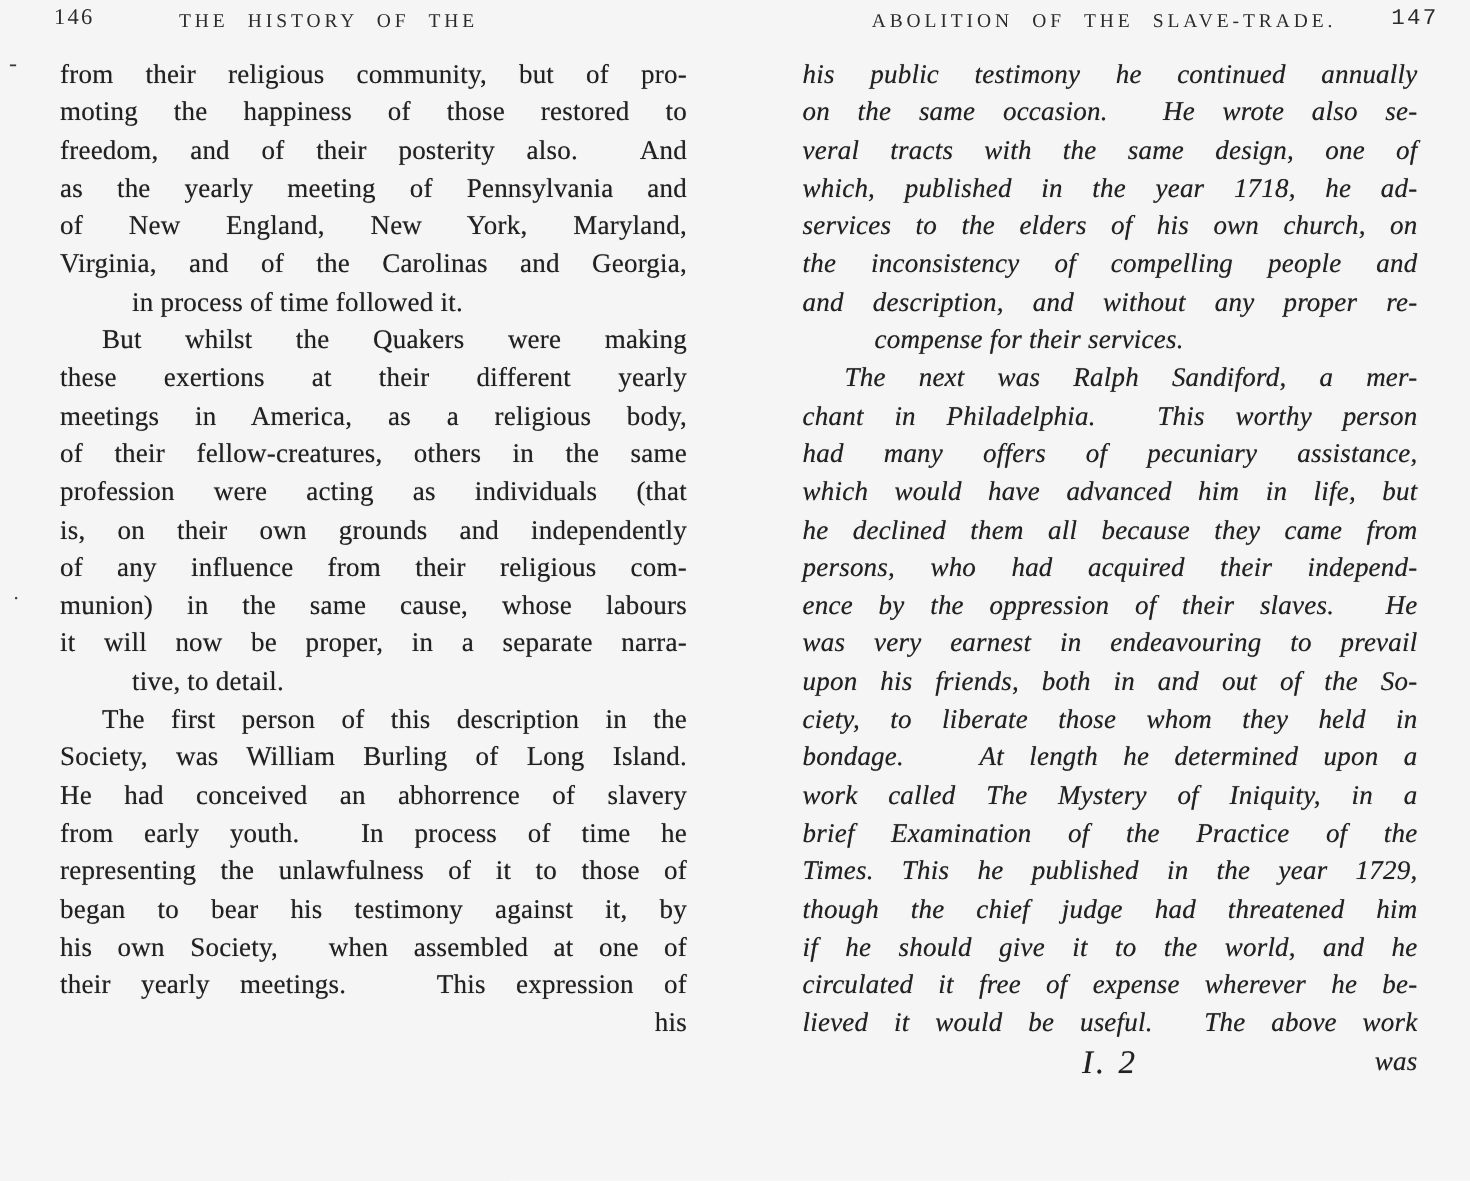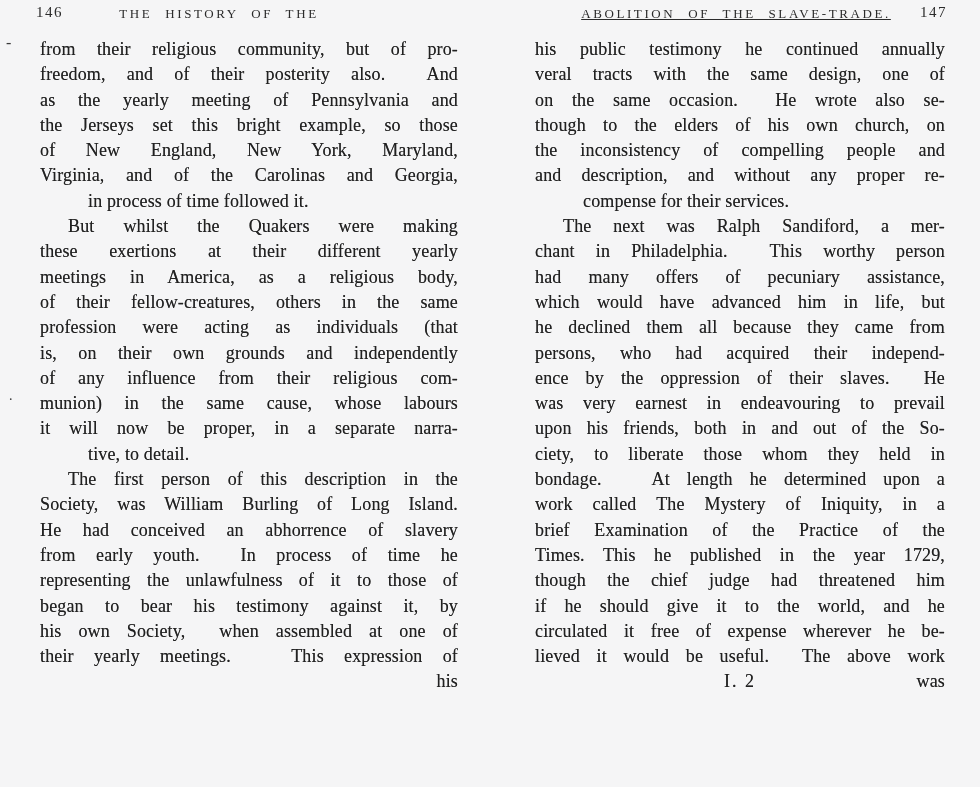--- a/index.html
+++ b/index.html
@@ -14,70 +14,70 @@
   }
   .page { position: absolute; top: 0; height: 100%; width: 490px; }
   #page-left  { left: 0; }
   #page-right { left: 490px; }
 
   .pagenum {
     position: absolute; top: 4px;
     font-size: 15px; letter-spacing: 1.5px; color: #2b2b2b; text-align: center;
   }
   #page-left  .pagenum { left: 36px; }
-  #page-right .pagenum { right: 33px; }
+  #page-right .pagenum { right: 21px; font-family: Liberation Mono, monospace; }
 
   .runhead {
     position: absolute; top: 6px;
     font-size: 13px; letter-spacing: 2.6px; word-spacing: 7px;
     color: #2b2b2b; text-align: center; white-space: nowrap;
   }
   #page-left  .runhead { left: 40px;  right: 92px; }
-  #page-right .runhead { left: 74px;  right: 72px; text-decoration: underline; }
+  #page-right .runhead { left: 74px;  right: 72px; }
 
   .pbody {
     position: absolute; top: 37px;
     font-size: 18px; line-height: 25.3px;
     letter-spacing: 0.15px;
     text-shadow: 0 0 0.5px rgba(20,20,20,0.55);
   }
   #page-left  .pbody { left: 40px; right: 32px; }
-  #page-right .pbody { left: 45px; right: 35px; }
+  #page-right .pbody { left: 45px; right: 35px; font-style: italic; }
 
   .line { text-align: justify; text-align-last: justify; }
   .line.flush  { text-align: left; text-align-last: left; margin-left: 48px; }
   .line.indent { text-indent: 28px; }
 
   .catch { text-align: right; text-align-last: right; }
 
   .sigrow { position: relative; text-align: center; text-align-last: center; }
-  .sig    { font-size: 18px; letter-spacing: 2px; }
+  .sig    { font-size: 22px; letter-spacing: 2px; }
   .catch-r { position: absolute; right: 0; top: 0; }
 
   .margin-mark { position: absolute; color: #3a3a3a; }
   #mark-dash { left: 6px;  top: 34px;  font-size: 16px; }
   #mark-dot  { left: 9px;  top: 388px; font-size: 14px; }
 </style>
 </head>
 <body>
 
 <div class="canvas">
 
   <span class="margin-mark" id="mark-dash">-</span>
   <span class="margin-mark" id="mark-dot">.</span>
 
   <div class="page" id="page-left">
     <div class="pagenum">146</div>
     <div class="runhead">THE HISTORY OF THE</div>
     <div class="pbody">
       <div>
           <div class="line">from their religious community, but of pro-</div>
+          <div class="line">moting the happiness of those restored to</div>
           <div class="line">freedom, and of their posterity also.&nbsp; And</div>
           <div class="line">as the yearly meeting of Pennsylvania and</div>
-          <div class="line">the Jerseys set this bright example, so those</div>
           <div class="line">of New England, New York, Maryland,</div>
           <div class="line">Virginia, and of the Carolinas and Georgia,</div>
           <div class="line flush">in process of time followed it.</div>
           <div class="line indent">But whilst the Quakers were making</div>
           <div class="line">these exertions at their different yearly</div>
           <div class="line">meetings in America, as a religious body,</div>
           <div class="line">of their fellow-creatures, others in the same</div>
           <div class="line">profession were acting as individuals (that</div>
           <div class="line">is, on their own grounds and independently</div>
           <div class="line">of any influence from their religious com-</div>
@@ -96,23 +96,24 @@
       <div class="line catch">his</div>
     </div>
   </div>
 
   <div class="page" id="page-right">
     <div class="runhead">ABOLITION OF THE SLAVE-TRADE.</div>
     <div class="pagenum">147</div>
     <div class="pbody">
       <div>
           <div class="line">his public testimony he continued annually</div>
+          <div class="line">on the same occasion.&nbsp; He wrote also se-</div>
           <div class="line">veral tracts with the same design, one of</div>
-          <div class="line">on the same occasion.&nbsp; He wrote also se-</div>
-          <div class="line">though to the elders of his own church, on</div>
+          <div class="line">which, published in the year 1718, he ad-</div>
+          <div class="line">services to the elders of his own church, on</div>
           <div class="line">the inconsistency of compelling people and</div>
           <div class="line">and description, and without any proper re-</div>
           <div class="line flush">compense for their services.</div>
           <div class="line indent">The next was Ralph Sandiford, a mer-</div>
           <div class="line">chant in Philadelphia.&nbsp; This worthy person</div>
           <div class="line">had many offers of pecuniary assistance,</div>
           <div class="line">which would have advanced him in life, but</div>
           <div class="line">he declined them all because they came from</div>
           <div class="line">persons, who had acquired their independ-</div>
           <div class="line">ence by the oppression of their slaves.&nbsp; He</div>

